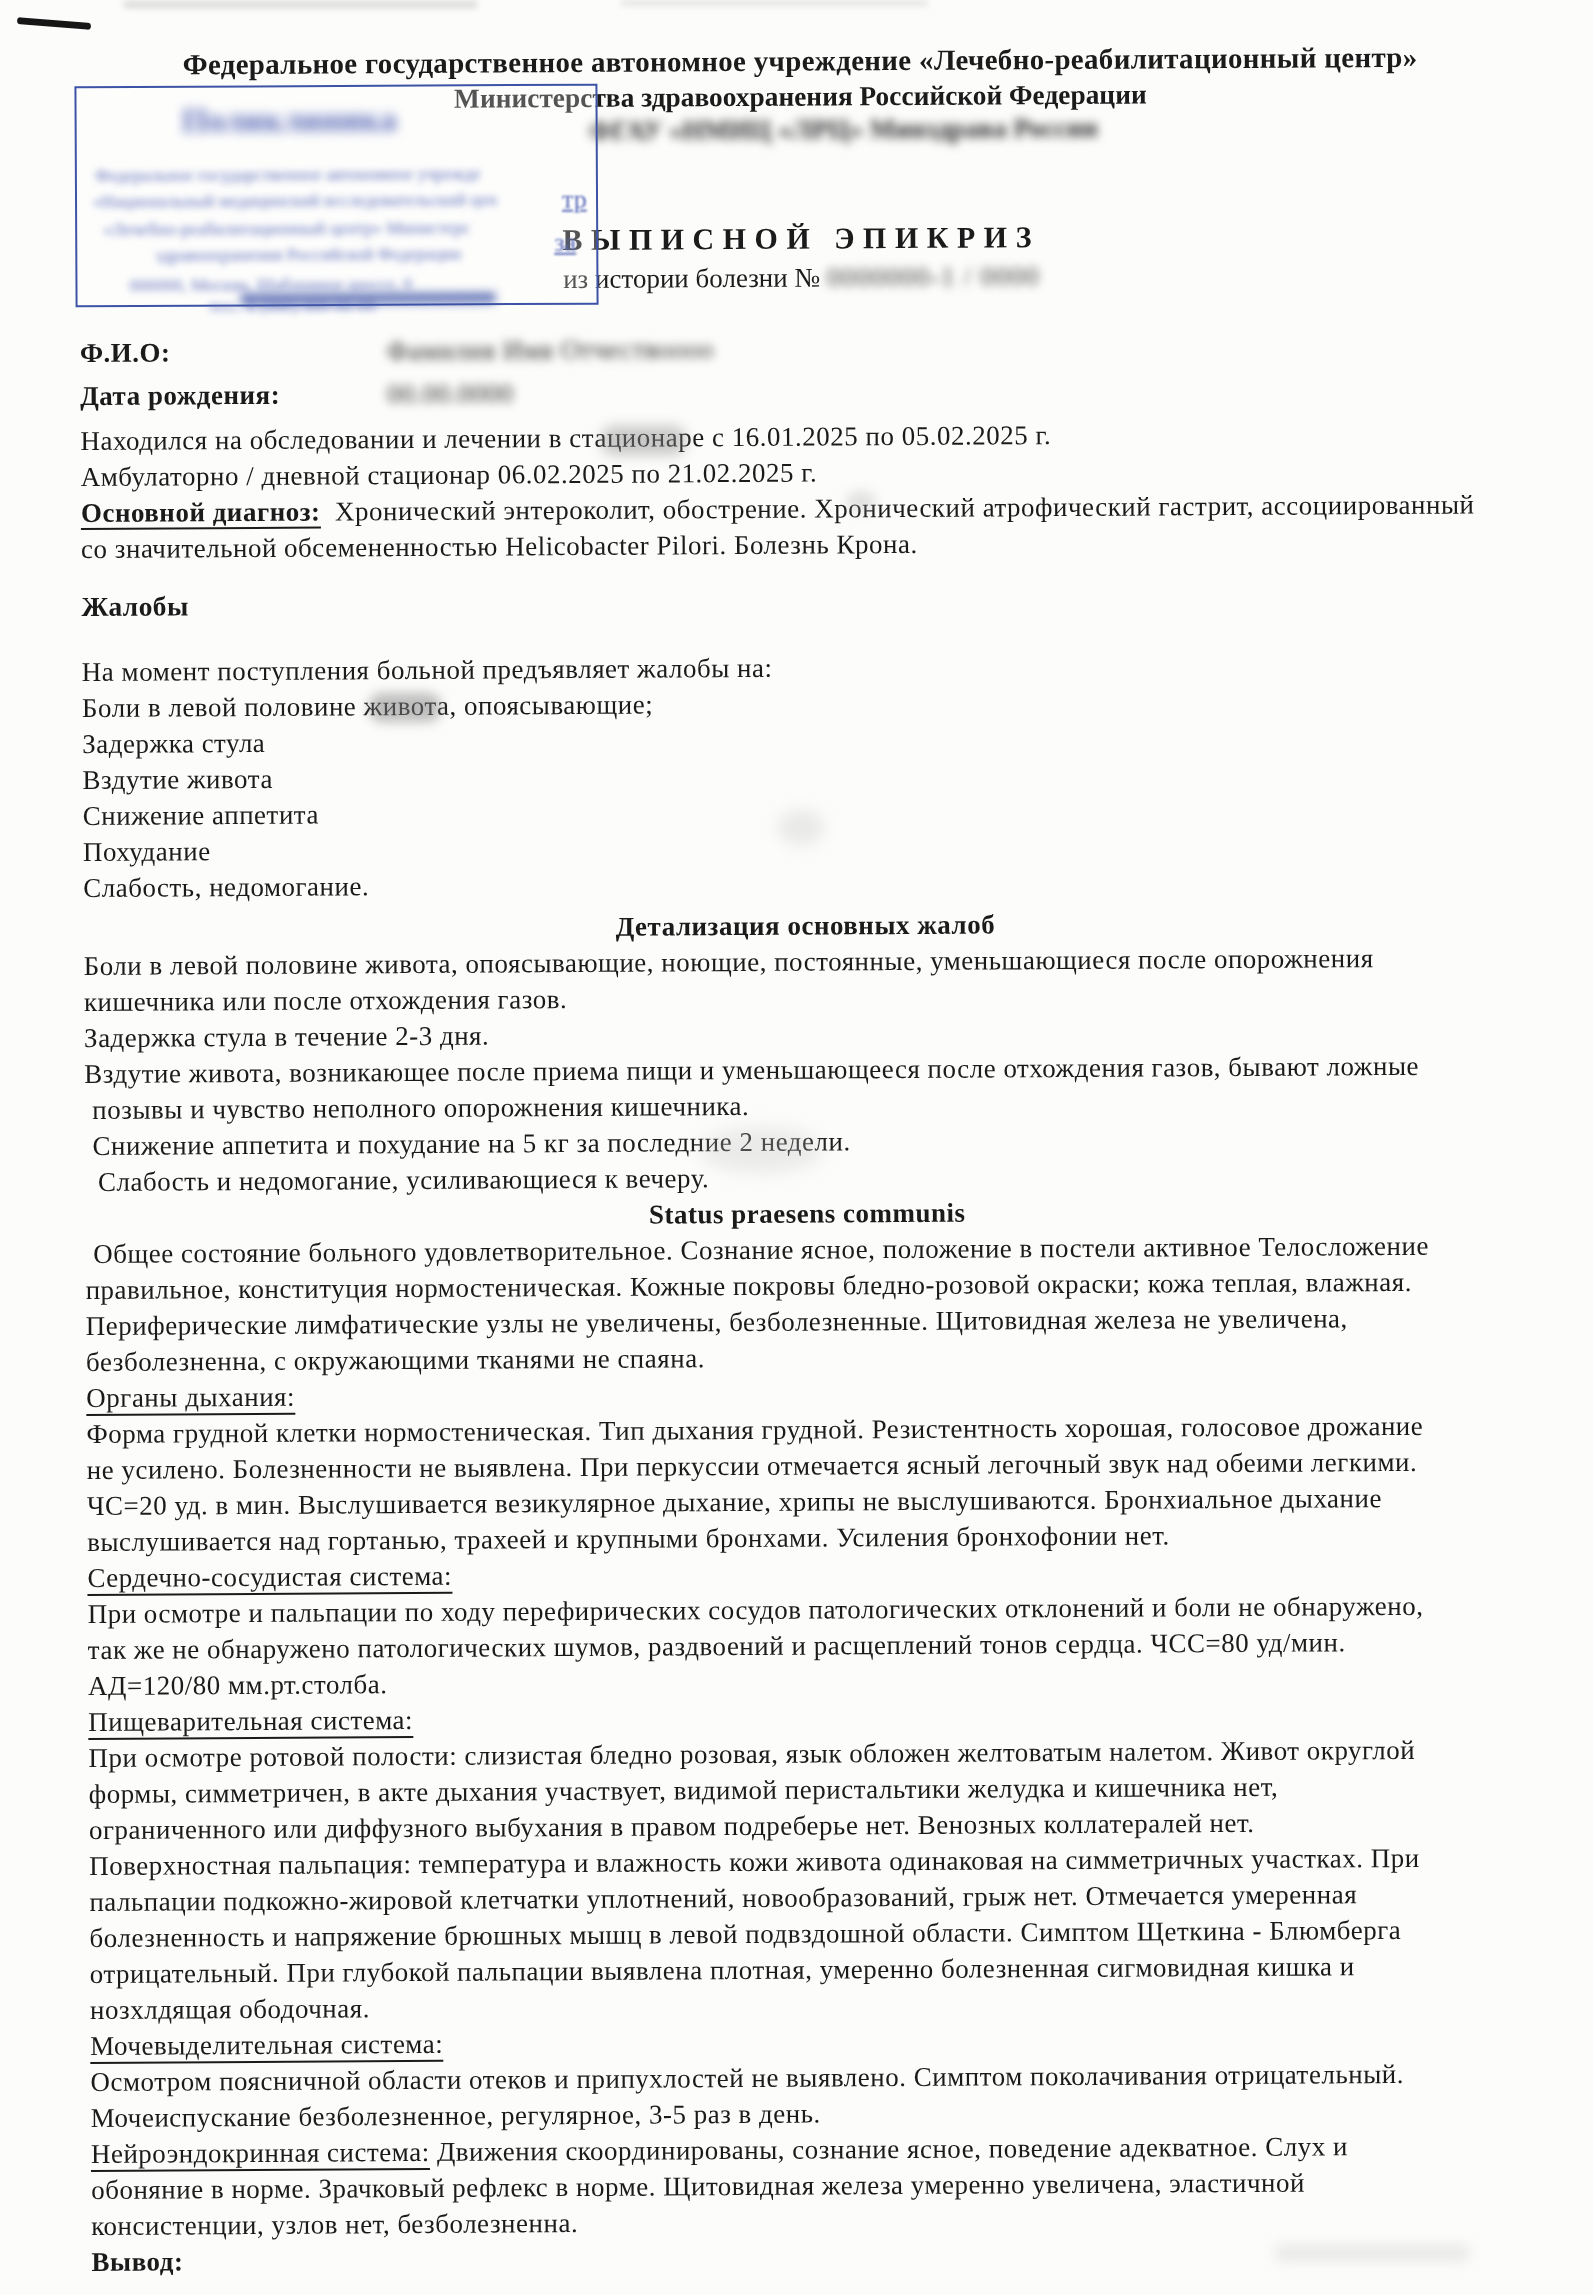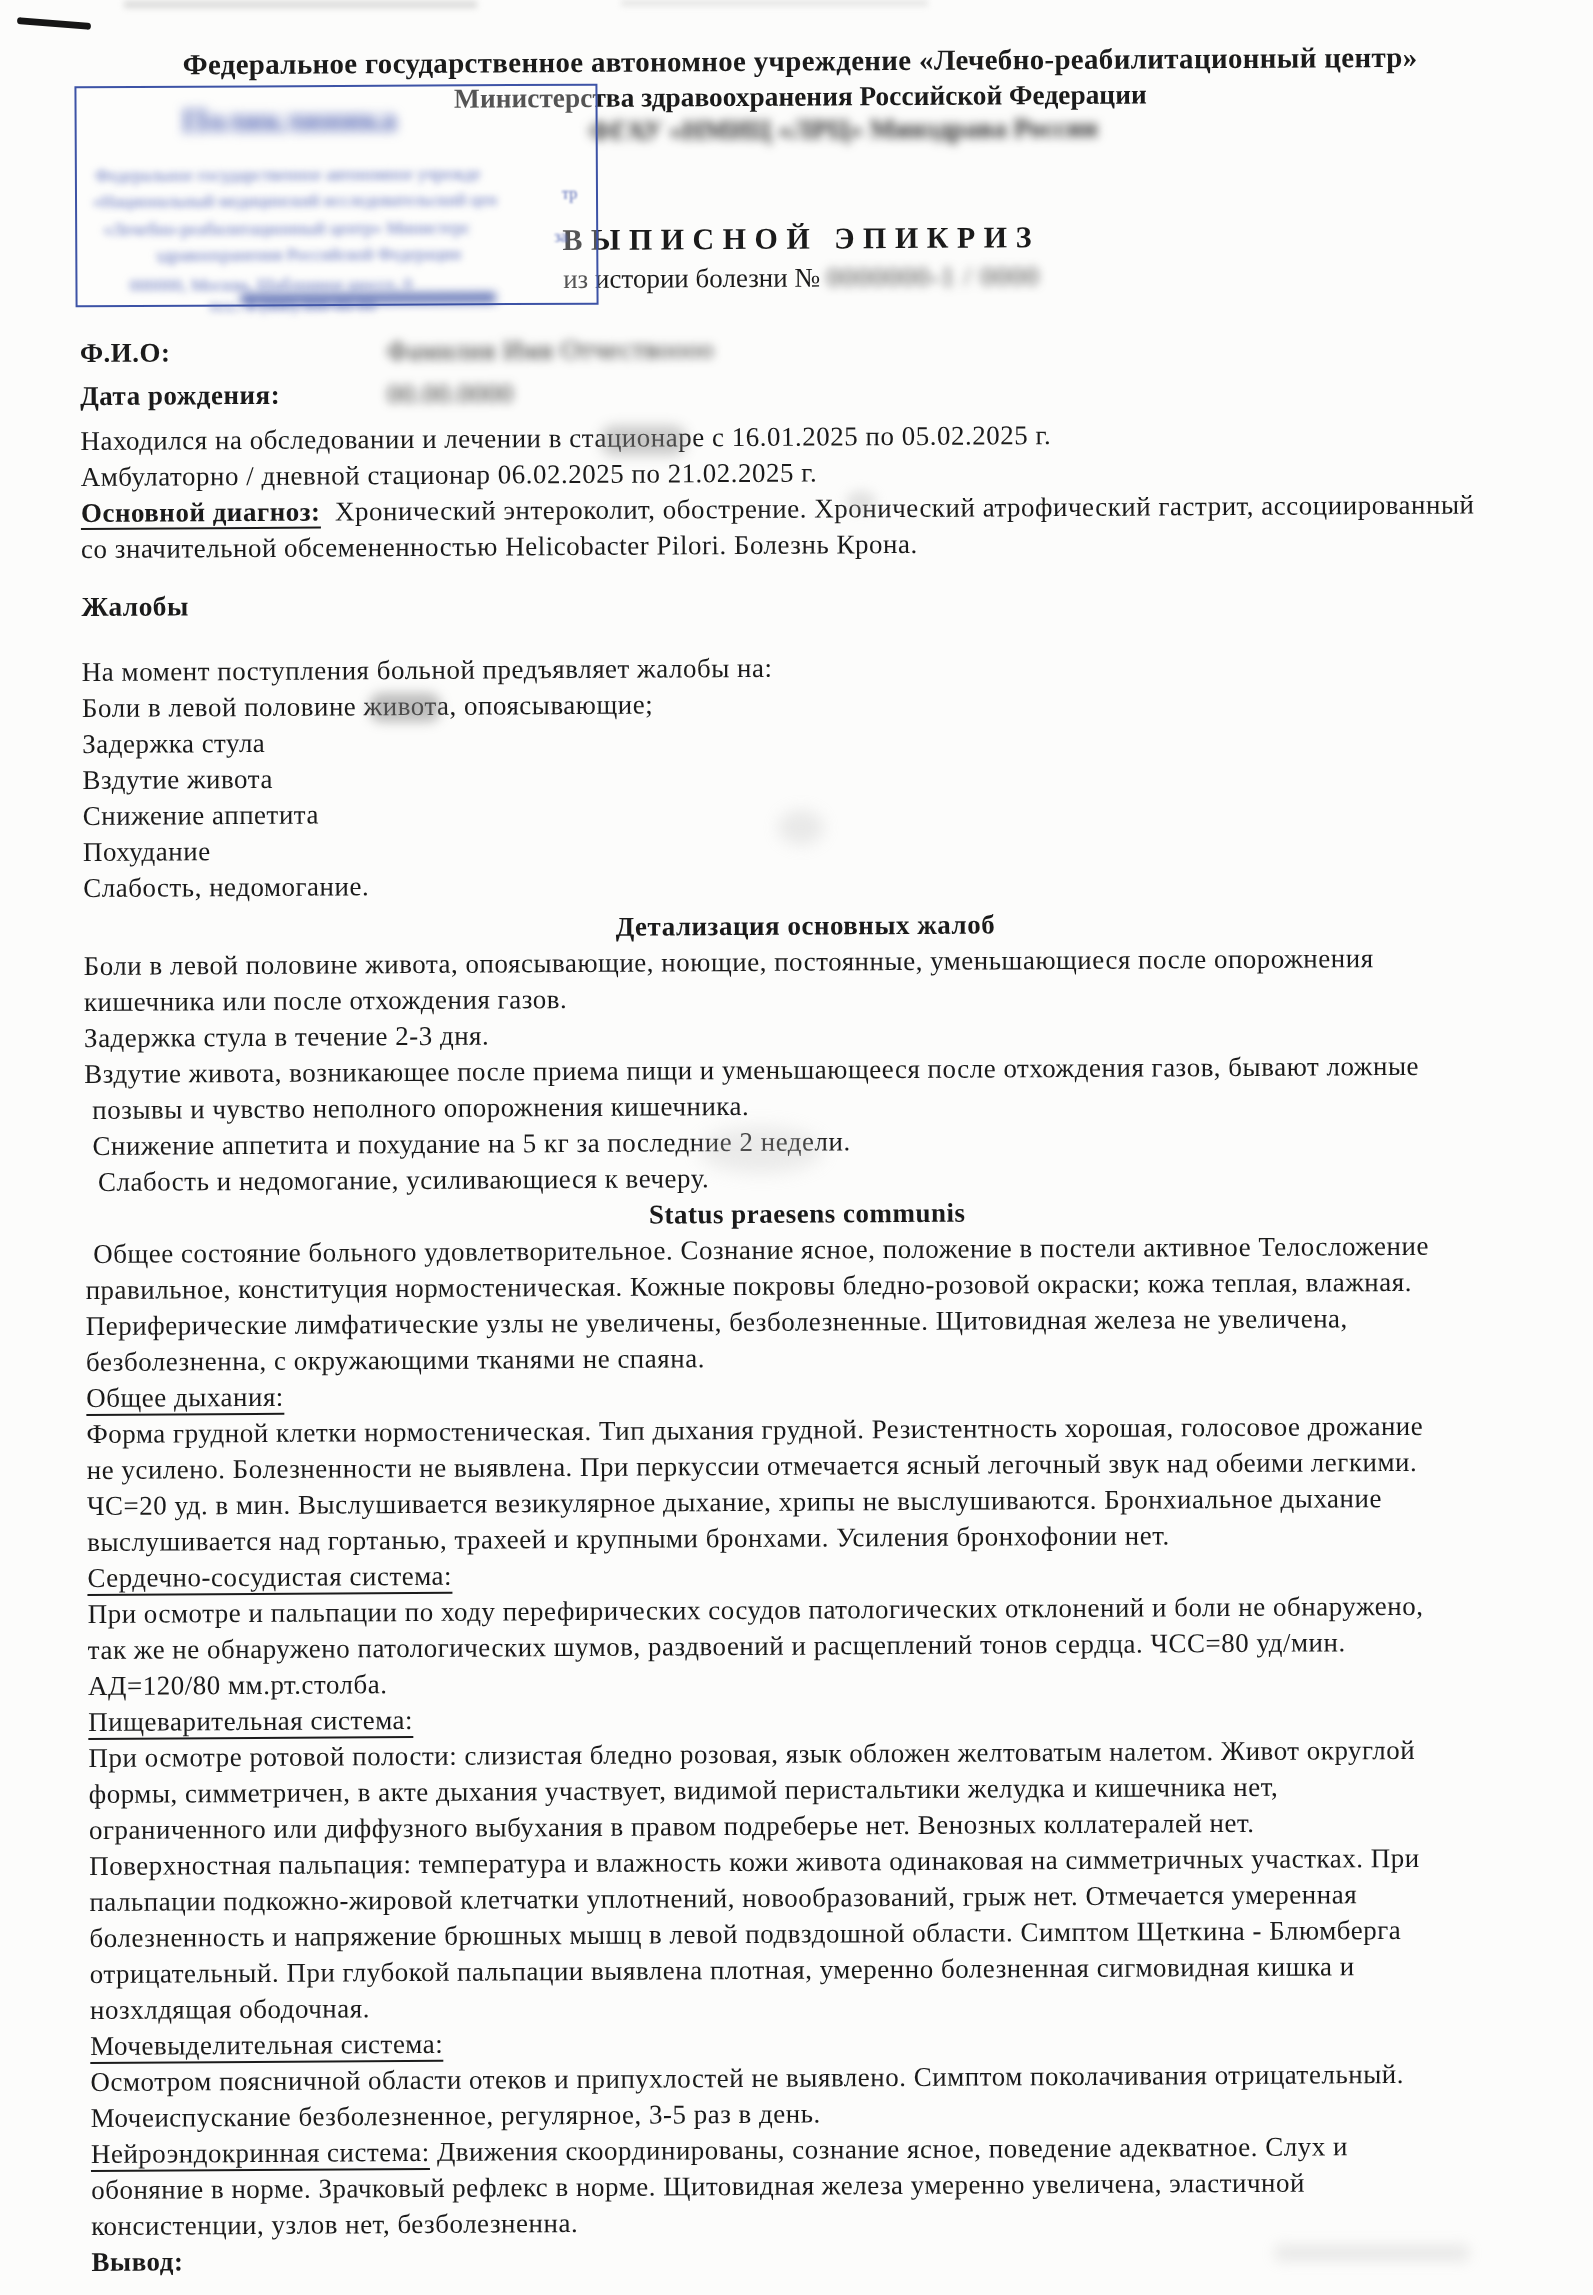--- a/index.html
+++ b/index.html
@@ -45,21 +45,21 @@
 
   
   .stamp{
     position:absolute; left:75px; top:85px; width:519px; height:217px;
     border:2.6px solid #3d53a6; transform:rotate(-0.3deg); z-index:3;
     background:rgba(255,255,255,.25);
   }
   .stamp .sline{position:absolute; color:#5b6cb8; white-space:nowrap;}
   .sblur{filter:blur(3.9px);}
   .sblur-big{filter:blur(5.2px);}
-  .sfrag{filter:blur(0.8px); font-size:16px; color:#6276bd;}
+  .sfrag{filter:blur(0.8px); font-size:26px; color:#6276bd;text-decoration:underline;}
   .stamp-smear{
     position:absolute; left:163px; top:206px; width:255px; height:10.5px;
     background:#3d53a6; filter:blur(4.6px); opacity:.75;
   }
 
   
   .art{position:absolute; pointer-events:none;}
   .dash{left:17px; top:20px; width:74px; height:7.2px; background:#161616;
         border-radius:3.9px; transform:rotate(4.5deg);}
   .streak1{left:124px; top:1.3px; width:353px; height:6.5px; background:#9a9a9a;
@@ -152,21 +152,21 @@
     <div class="ln ind1">Снижение аппетита и похудание на 5 кг за последние 2 недели.</div>
     <div class="ln ind2">Слабость и недомогание, усиливающиеся к вечеру.</div>
 
     <div class="ln b ctr">Status praesens communis</div>
     <div class="ln ind1">Общее состояние больного удовлетворительное. Сознание ясное, положение в постели активное Телосложение</div>
     <div class="ln">правильное, конституция нормостеническая. Кожные покровы бледно-розовой окраски; кожа теплая, влажная.</div>
     <div class="ln">Периферические лимфатические узлы не увеличены, безболезненные. Щитовидная железа не увеличена,</div>
     <div class="ln">безболезненна, с окружающими тканями не спаяна.</div>
 
     <div class="ln">
-      <span class="u">Общее дыхания:</span>
+      <span class="u">Органы дыхания:</span>
     </div>
     <div class="ln">Форма грудной клетки нормостеническая. Тип дыхания грудной. Резистентность хорошая, голосовое дрожание</div>
     <div class="ln">не усилено. Болезненности не выявлена. При перкуссии отмечается ясный легочный звук над обеими легкими.</div>
     <div class="ln">ЧС=20 уд. в мин. Выслушивается везикулярное дыхание, хрипы не выслушиваются. Бронхиальное дыхание</div>
     <div class="ln">выслушивается над гортанью, трахеей и крупными бронхами. Усиления бронхофонии нет.</div>
 
     <div class="ln">
       <span class="u">Сердечно-сосудистая система:</span>
     </div>
     <div class="ln">При осмотре и пальпации по ходу перефирических сосудов патологических отклонений и боли не обнаружено,</div>

